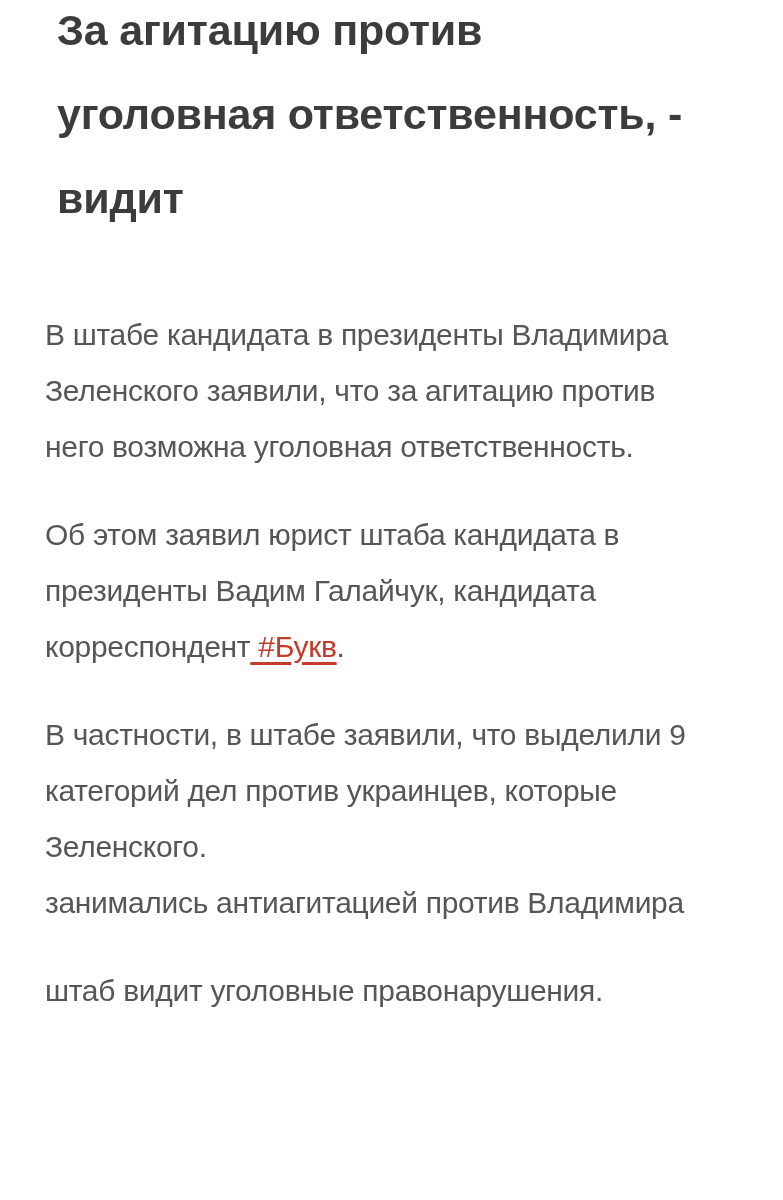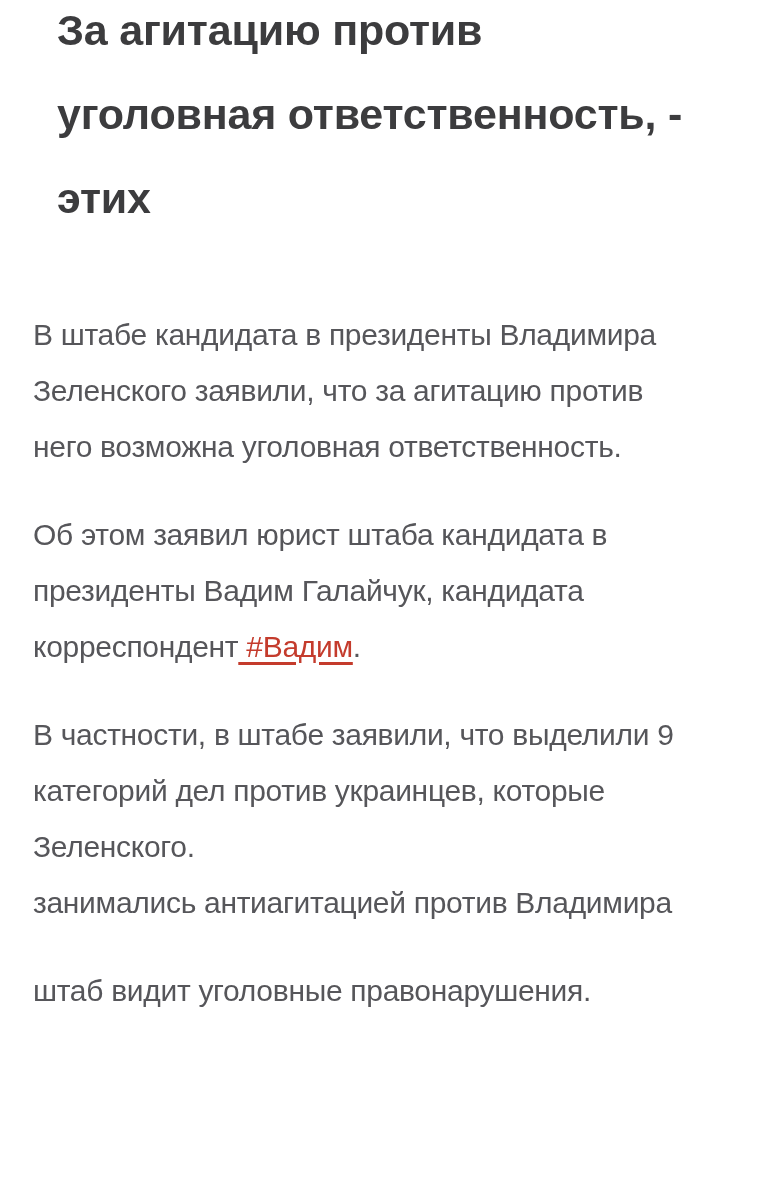--- a/index.html
+++ b/index.html
@@ -29,50 +29,51 @@
   p.para {
     margin: 0 28px 32px 33px;
     font-size: 30px;
     line-height: 56px;
     font-weight: 400;
     color: #56565a;
     letter-spacing: -0.3px;
   }
   .body-line {
     display: block;
+    margin-left: 12px;
   }
   a.inline-link {
     color: #c43b2c;
     text-decoration: underline;
     text-decoration-color: #c43b2c;
     text-underline-offset: 5px;
     cursor: pointer;
   }
 </style>
 </head>
 <body>
 
 <div class="page">
 
   <h1 class="article-title">
     <span class="title-line">За агитацию против</span>
     <span class="title-line">уголовная ответственность, -</span>
-    <span class="title-line">этих</span>
+    <span class="title-line">видит</span>
   </h1>
 
   <p class="para">
     <span class="body-line">В штабе кандидата в президенты Владимира</span>
     <span class="body-line">Зеленского заявили, что за агитацию против</span>
     <span class="body-line">него возможна уголовная ответственность.</span>
   </p>
 
   <p class="para">
     <span class="body-line">Об этом заявил юрист штаба кандидата в</span>
     <span class="body-line">президенты Вадим Галайчук, кандидата</span>
-    <span class="body-line"><span>корреспондент</span><a href="#" class="inline-link"> #Вадим</a><span>.</span></span>
+    <span class="body-line"><span>корреспондент</span><a href="#" class="inline-link"> #Букв</a><span>.</span></span>
   </p>
 
   <p class="para">
     <span class="body-line">В частности, в штабе заявили, что выделили 9</span>
     <span class="body-line">категорий дел против украинцев, которые</span>
     <span class="body-line">Зеленского.</span>
     <span class="body-line">занимались антиагитацией против Владимира</span>
   </p>
 
   <p class="para">

